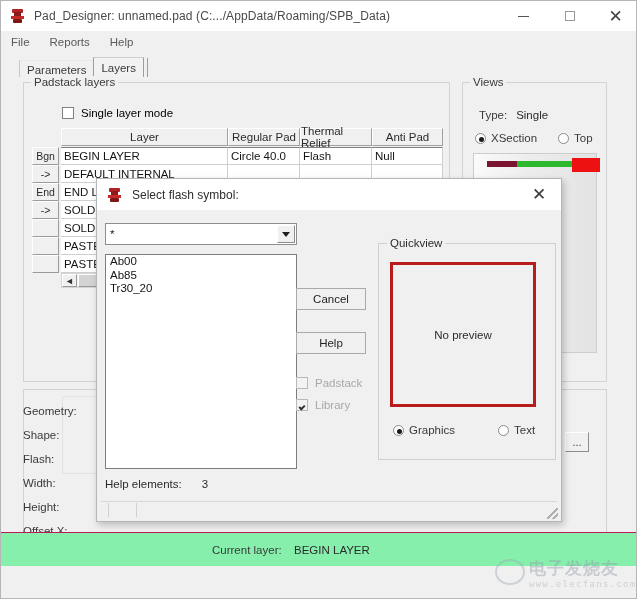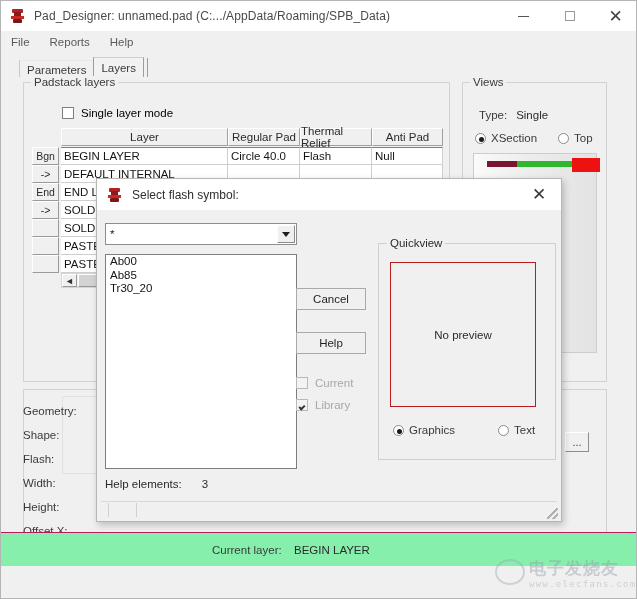--- a/index.html
+++ b/index.html
@@ -302,21 +302,21 @@
   #grp-quickview {
     position: absolute; left: 281px; top: 33px; width: 178px; height: 217px;
     border: 1px solid #cfcfcf;
   }
   #grp-quickview > .legend {
     position:absolute; top:-7px; left:8px; background:#f0f0f0; padding:0 3px;
     font-size: 11.5px; color:#2b2b2b;
   }
   #preview-box {
     position: absolute; left: 11px; top: 18px; width: 146px; height: 145px;
-    border: 1px solid #b91c1c; background: #f0f0f0;
+    border: 3px solid #b91c1c; background: #f0f0f0;
     display: flex; align-items: center; justify-content: center;
   }
   #preview-text { font-size: 11.5px; color: #2b2b2b; }
   #qv-radios { position: absolute; left: 14px; top: 180px; display: flex; gap: 43px; }
 
   #dlg-statusbar {
     position: absolute; left: 4px; right: 4px; bottom: 4px; height: 16px;
     background: #f0f0f0; border-top: 1px solid #d8d8d8;
     display: flex; align-items: center;
   }
@@ -520,21 +520,21 @@
 
       <div id="total-row">
         <span id="total-label">Help elements:</span><span id="total-count">3</span>
       </div>
 
       <div class="dlgbtn" id="btn-cancel">Cancel</div>
       <div class="dlgbtn" id="btn-help">Help</div>
 
       <div id="chk-database">
         <span class="wincheck disabled"></span>
-        <span class="dim-label">Current</span>
+        <span class="dim-label">Padstack</span>
       </div>
       <div id="chk-library">
         <span class="wincheck disabled checked"></span>
         <span class="dim-label">Library</span>
       </div>
 
       <div id="grp-quickview">
         <div class="legend">Quickview</div>
         <div id="preview-box">
           <span id="preview-text">No preview</span>

